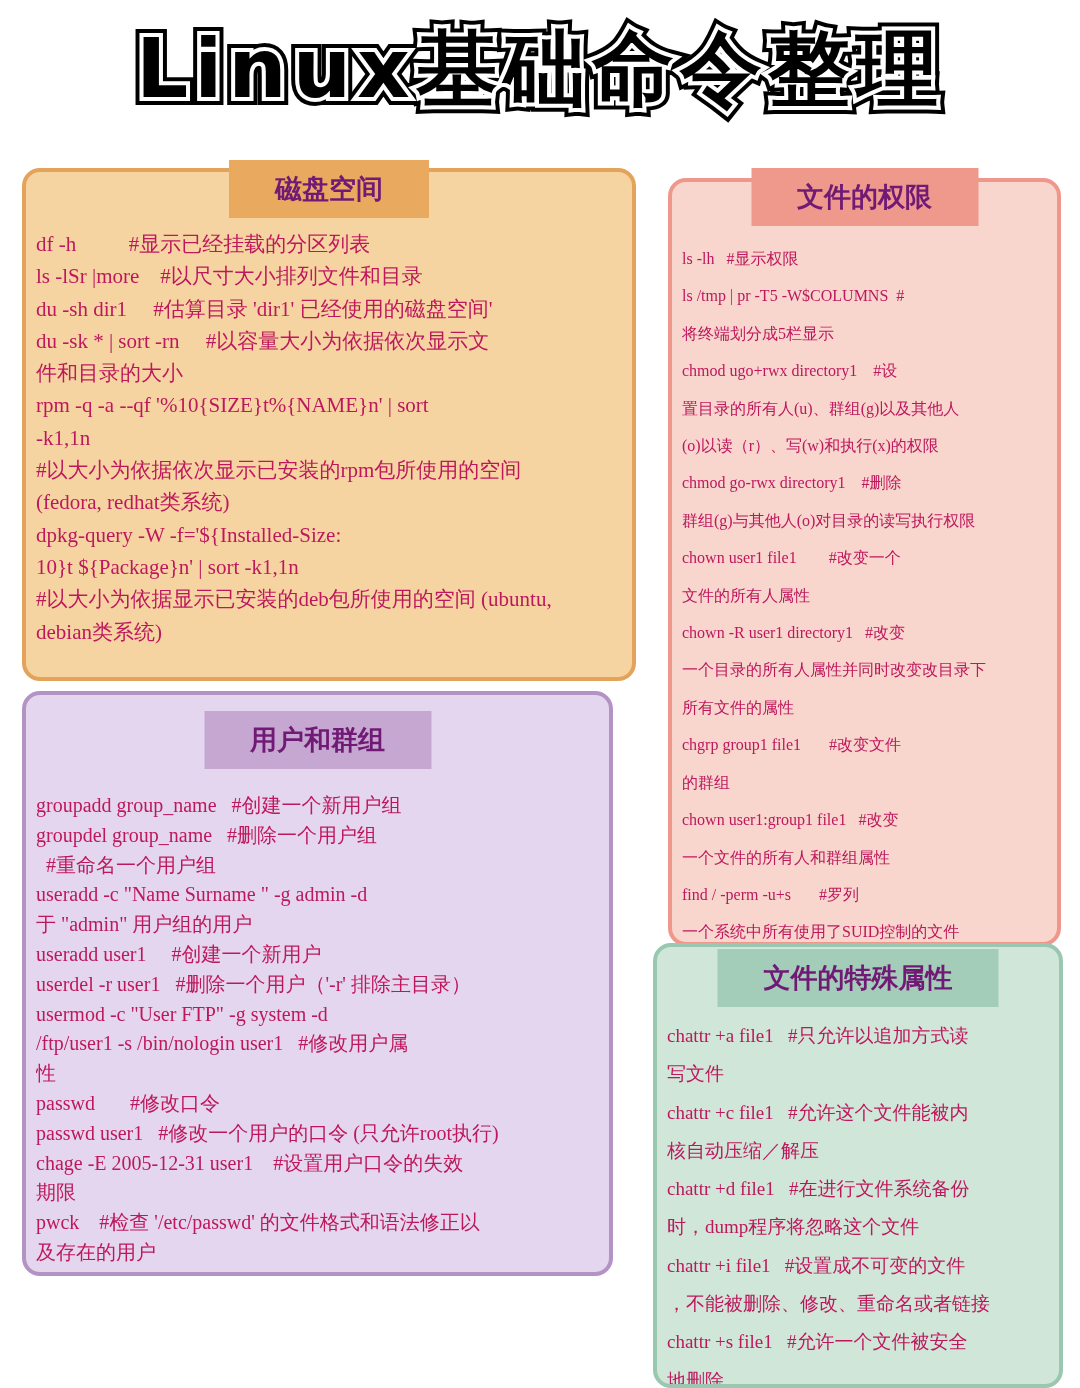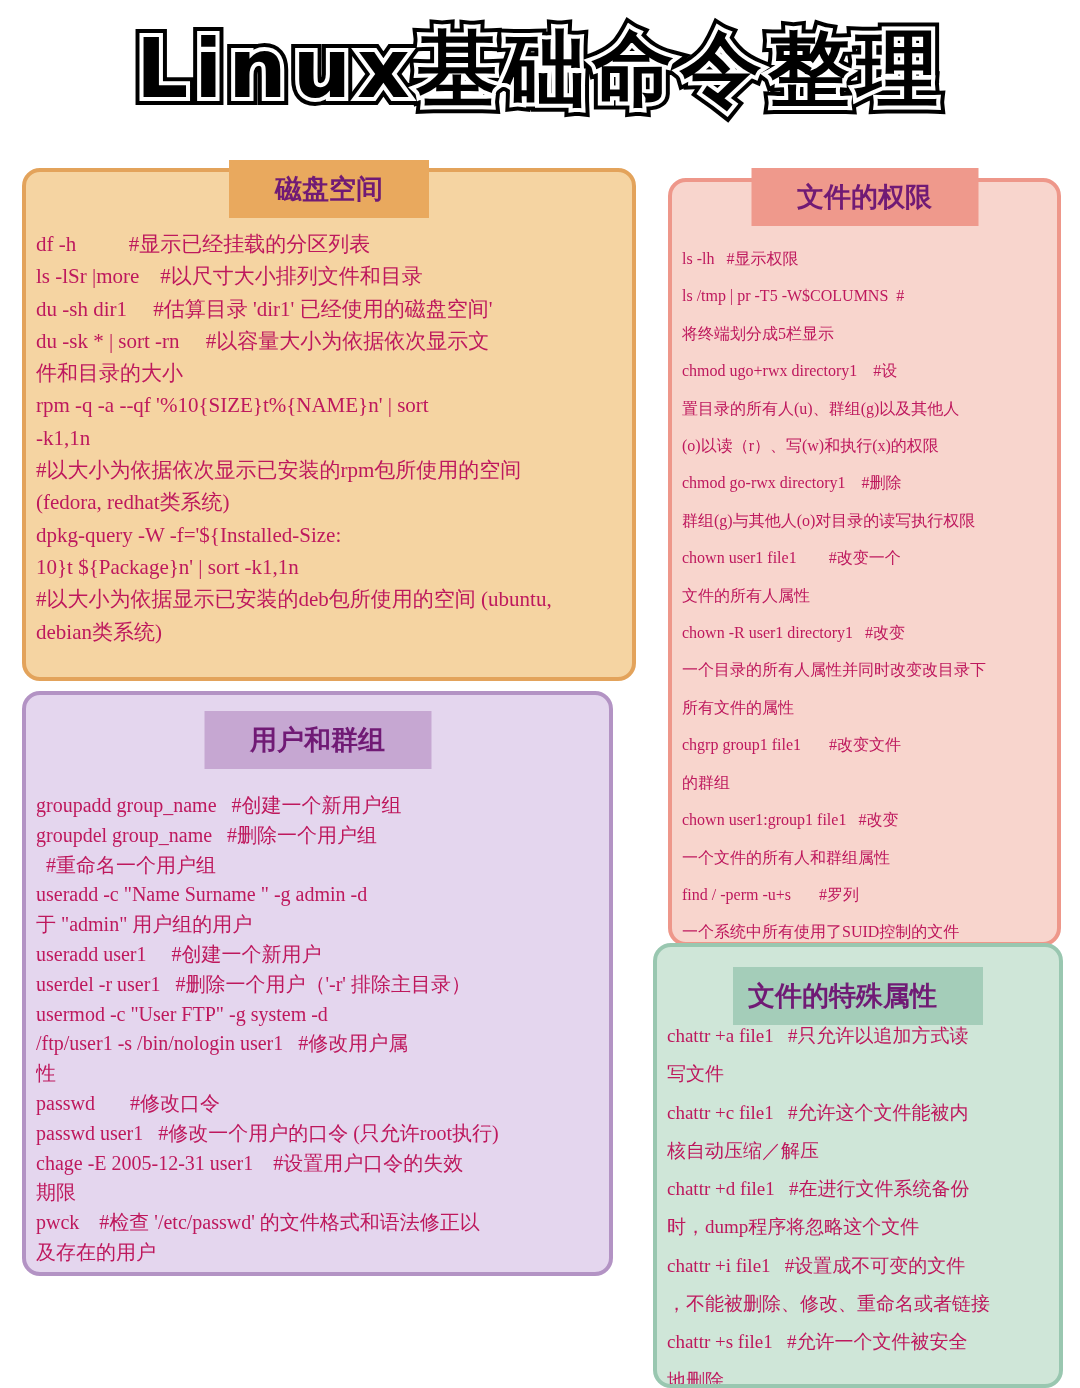--- a/index.html
+++ b/index.html
@@ -54,21 +54,21 @@
   #panel-perm .tab{top:-14px;background:#ef998c;}
   #panel-perm .content{padding-top:58px;font-size:16px;line-height:37.4px;}
 
   
   #panel-user{left:22px;top:691px;width:591px;height:585px;background:#e4d6ee;border-color:#b393c4;}
   #panel-user .tab{top:16px;background:#c6a7d2;}
   #panel-user .content{padding-top:96px;font-size:20px;line-height:29.8px;}
 
   
   #panel-attr{left:653px;top:943px;width:410px;height:445px;background:#cfe6d8;border-color:#99c7b0;}
-  #panel-attr .tab{top:20px;background:#a4cdb9;padding-left:15px;}
+  #panel-attr .tab{top:2px;background:#a4cdb9;}
   #panel-attr .content{padding-top:70px;font-size:19px;line-height:38.3px;}
 </style>
 </head>
 <body>
 
 <div class="title-wrap">
   <div class="title-layer title-back">Linux基础命令整理</div>
   <div class="title-layer title-mid">Linux基础命令整理</div>
   <div class="title-layer title-front">Linux基础命令整理</div>
 </div>

